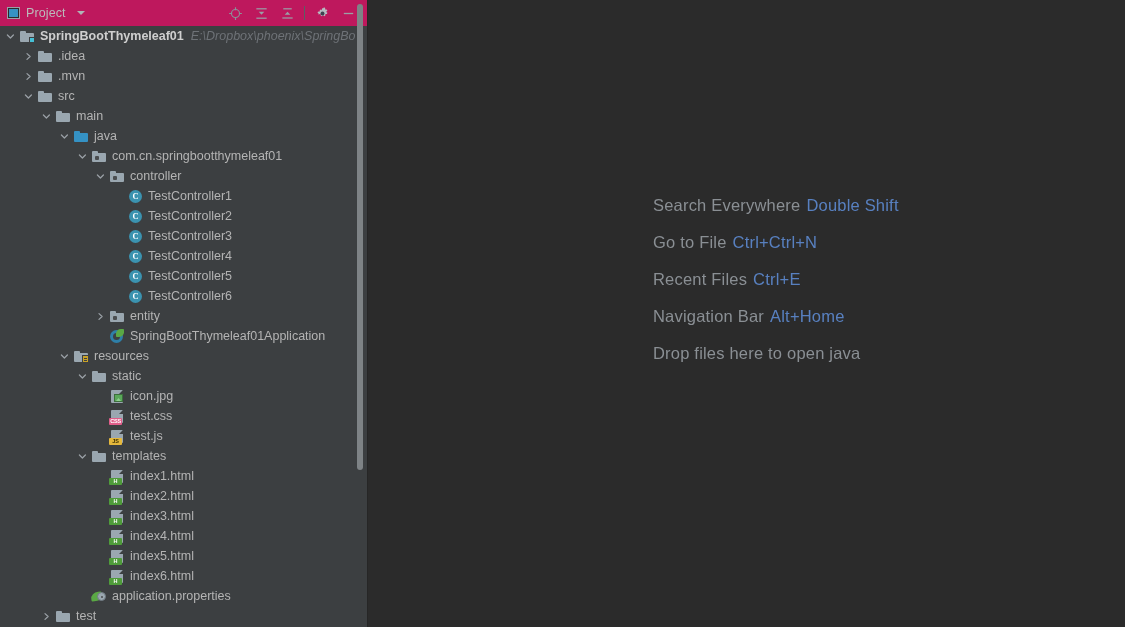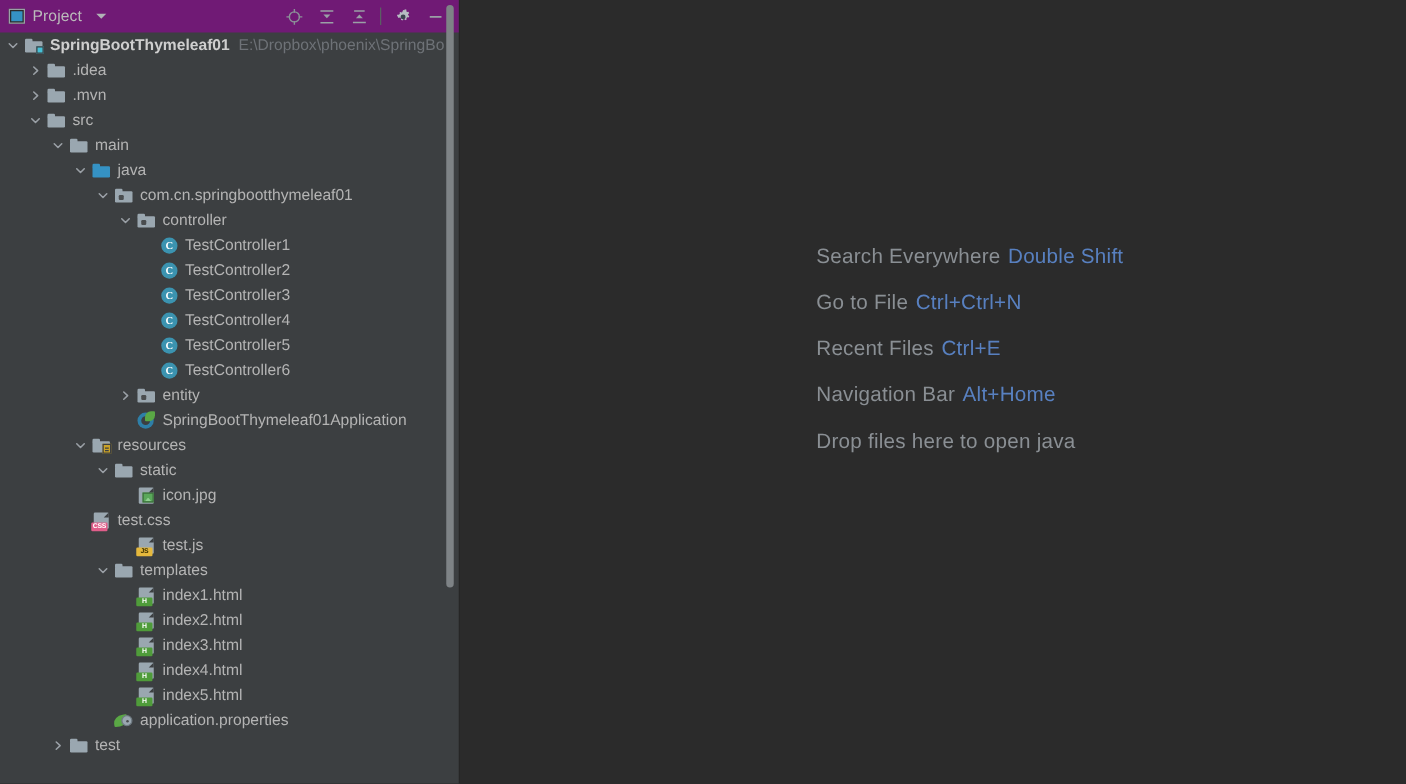--- a/index.html
+++ b/index.html
@@ -13,21 +13,21 @@
 
   
   #project-panel {
     width:368px; height:627px;
     background:#3c3f41;
     position:relative;
     flex:0 0 368px;
     border-right:1px solid #262626;
   }
   #panel-header {
-    height:26px; background:#701a75;
+    height:26px; background:#be185d;
     display:flex; align-items:center;
     padding:0 6px 0 7px;
     position:relative;
   }
   .hdr-title-wrap { display:flex; align-items:center; gap:6px; }
   .proj-icon {
     width:13px; height:12px; border:1px solid #9aa0a6; background:#2b2b2b;
     display:block; position:relative;
   }
   .proj-icon i {
@@ -61,21 +61,21 @@
     position:relative;
   }
   .row .arrow {
     width:11px; height:11px; flex:0 0 11px; position:relative; margin-right:3px;
   }
   .row .arrow.none { visibility:hidden; }
   .arrow svg { display:block; }
   .row .ico { width:16px; height:16px; flex:0 0 16px; margin-right:5px; position:relative; }
   .row .lbl { color:#b4b4b4; font-size:12.5px; }
   .row.root .lbl { color:#cfcfcf; font-weight:bold; }
-  .row .path { color:#6e7277; font-size:12.5px; margin-left:7px; }
+  .row .path { color:#6e7277; font-size:12.5px; margin-left:7px;font-style:italic; }
 
   
   .folder { position:absolute; left:1px; top:3px; width:14px; height:11px; }
   .folder .tab {
     position:absolute; left:0; top:0; width:6px; height:2.5px;
     background:#9aa7b0; border-radius:1px 1px 0 0;
   }
   .folder .body {
     position:absolute; left:0; top:2px; width:14px; height:9px;
     background:#9aa7b0; border-radius:1px;
@@ -445,21 +445,21 @@
         </div>
         <div class="row" style="padding-left: 95px;">
           <span class="arrow none"></span>
           <span class="ico">
             <span class="file">
               <span class="img-thumb"></span>
             </span>
           </span>
           <span class="lbl">icon.jpg</span>
         </div>
-        <div class="row" style="padding-left: 59px;">
+        <div class="row" style="padding-left: 95px;">
           <span class="arrow none"></span>
           <span class="ico">
             <span class="file">
               <span class="tag css">CSS</span>
             </span>
           </span>
           <span class="lbl">test.css</span>
         </div>
         <div class="row" style="padding-left: 95px;">
           <span class="arrow none"></span>
@@ -521,20 +521,29 @@
           <span class="lbl">index4.html</span>
         </div>
         <div class="row" style="padding-left: 95px;">
           <span class="arrow none"></span>
           <span class="ico">
             <span class="file">
               <span class="tag html">H</span>
             </span>
           </span>
           <span class="lbl">index5.html</span>
+        </div>
+        <div class="row" style="padding-left: 95px;">
+          <span class="arrow none"></span>
+          <span class="ico">
+            <span class="file">
+              <span class="tag html">H</span>
+            </span>
+          </span>
+          <span class="lbl">index6.html</span>
         </div>
         <div class="row" style="padding-left: 77px;">
           <span class="arrow none"></span>
           <span class="ico"><span><span class="leaf"></span><span class="leaf-gear"></span></span></span>
           <span class="lbl">application.properties</span>
         </div>
         <div class="row" style="padding-left: 41px;">
           <span class="arrow">
             <svg width="11" height="11" viewBox="0 0 11 11">
               <path d="M4 2.6l3.1 2.9L4 8.4" fill="none" stroke="#9aa0a6" stroke-width="1.25" stroke-linecap="round" stroke-linejoin="round"></path>

